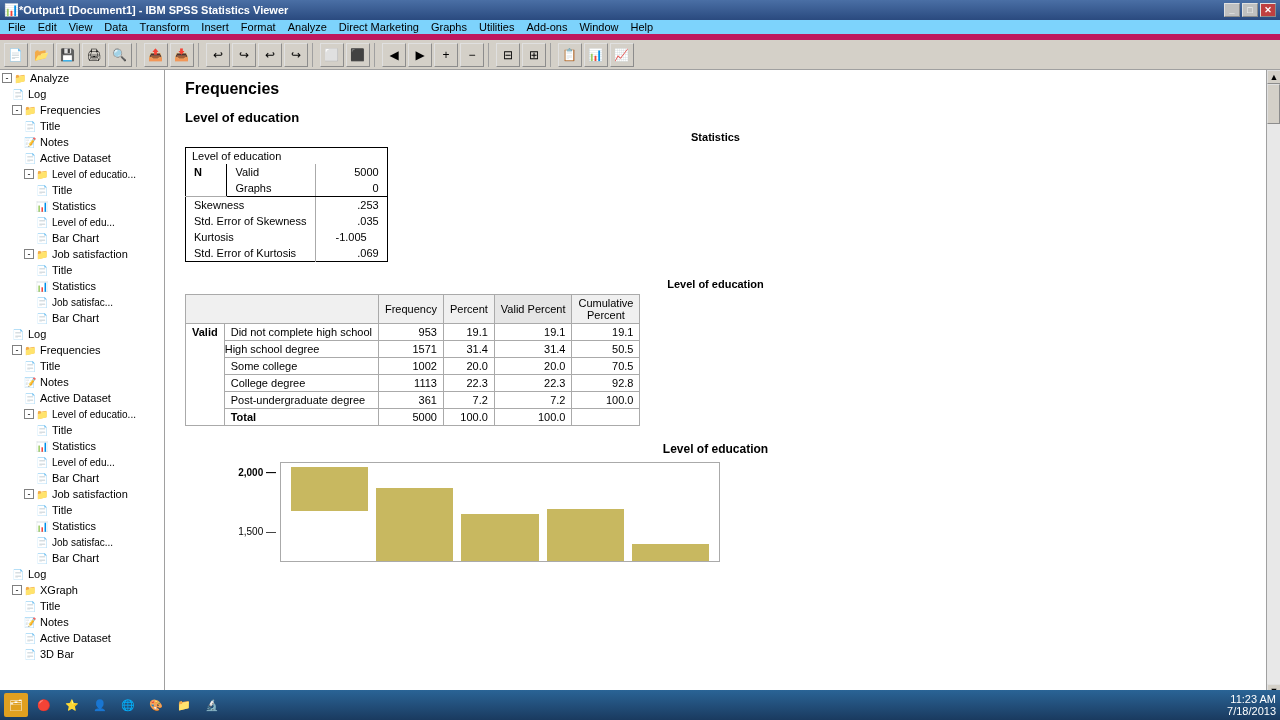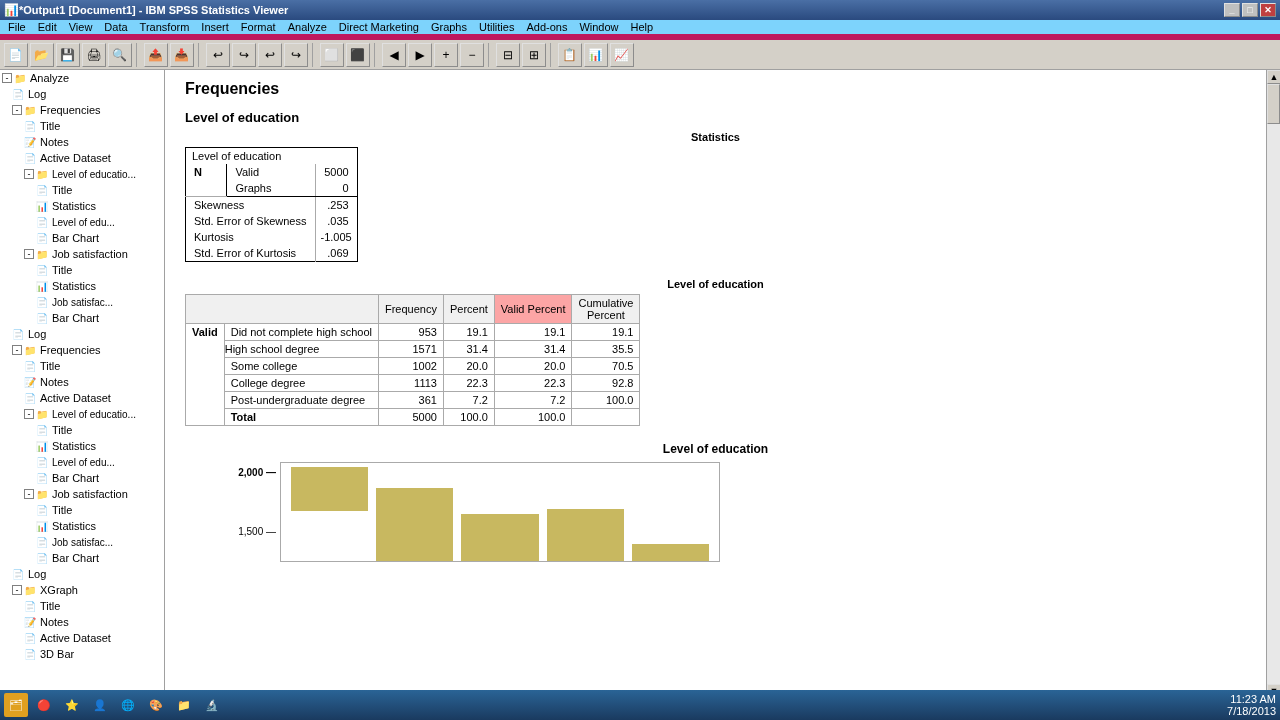--- a/index.html
+++ b/index.html
@@ -401,57 +401,57 @@
           <tr>
             <td colspan="2" style="padding:2px 8px; border-right:1px solid #aaa;">Skewness</td>
             <td style="padding:2px 8px; text-align:right;">.253</td>
           </tr>
           <tr>
             <td colspan="2" style="padding:2px 8px; border-right:1px solid #aaa;">Std. Error of Skewness</td>
             <td style="padding:2px 8px; text-align:right;">.035</td>
           </tr>
           <tr>
             <td colspan="2" style="padding:2px 8px; border-right:1px solid #aaa;">Kurtosis</td>
-            <td style="padding:2px 5px; text-align:right;">-1.005</td>
+            <td style="padding:2px 20px; text-align:right;">-1.005</td>
           </tr>
           <tr>
             <td colspan="2" style="padding:2px 8px; border-right:1px solid #aaa;">Std. Error of Kurtosis</td>
             <td style="padding:2px 8px; text-align:right;">.069</td>
           </tr>
         </tbody>
       </table>
     </div>
 
     <div style="margin-bottom:16px;">
       <div class="freq-title">Level of education</div>
       <table class="freq-table">
         <thead>
           <tr>
             <th colspan="2" style="border:1px solid #aaa; background:#f0f0f0;"></th>
             <th style="border:1px solid #aaa; background:#f0f0f0; text-align:center;">Frequency</th>
             <th style="border:1px solid #aaa; background:#f0f0f0; text-align:center;">Percent</th>
-            <th style="border:1px solid #aaa; background:#fca5a5; text-align:center;margin-top:21px;">Valid Percent</th>
+            <th style="border:1px solid #aaa; background:#e5e5e5; text-align:center;margin-top:21px;">Valid Percent</th>
             <th style="border:1px solid #aaa; background:#f0f0f0; text-align:center;">Cumulative<br>Percent</th>
           </tr>
         </thead>
         <tbody>
           <tr>
             <td rowspan="6" style="border:1px solid #aaa; font-weight:bold; vertical-align:top; padding:2px 6px;">Valid</td>
             <td style="border:1px solid #aaa; padding:2px 6px;">Did not complete high school</td>
             <td style="border:1px solid #aaa; text-align:right; padding:2px 6px;">953</td>
             <td style="border:1px solid #aaa; text-align:right; padding:2px 6px;">19.1</td>
             <td style="border:1px solid #aaa; text-align:right; padding:2px 6px;">19.1</td>
             <td style="border:1px solid #aaa; text-align:right; padding:2px 6px;">19.1</td>
           </tr>
           <tr>
             <td style="border:1px solid #aaa; padding:2px 0;">High school degree</td>
             <td style="border:1px solid #aaa; text-align:right; padding:2px 6px;">1571</td>
             <td style="border:1px solid #aaa; text-align:right; padding:2px 6px;">31.4</td>
             <td style="border:1px solid #aaa; text-align:right; padding:2px 6px;">31.4</td>
-            <td style="border:1px solid #aaa; text-align:right; padding:2px 6px;">35.5</td>
+            <td style="border:1px solid #aaa; text-align:right; padding:2px 6px;">50.5</td>
           </tr>
           <tr>
             <td style="border:1px solid #aaa; padding:2px 6px;">Some college</td>
             <td style="border:1px solid #aaa; text-align:right; padding:2px 6px;">1002</td>
             <td style="border:1px solid #aaa; text-align:right; padding:2px 6px;">20.0</td>
             <td style="border:1px solid #aaa; text-align:right; padding:2px 6px;">20.0</td>
             <td style="border:1px solid #aaa; text-align:right; padding:2px 6px;">70.5</td>
           </tr>
           <tr>
             <td style="border:1px solid #aaa; padding:0 6px;">College degree</td>

